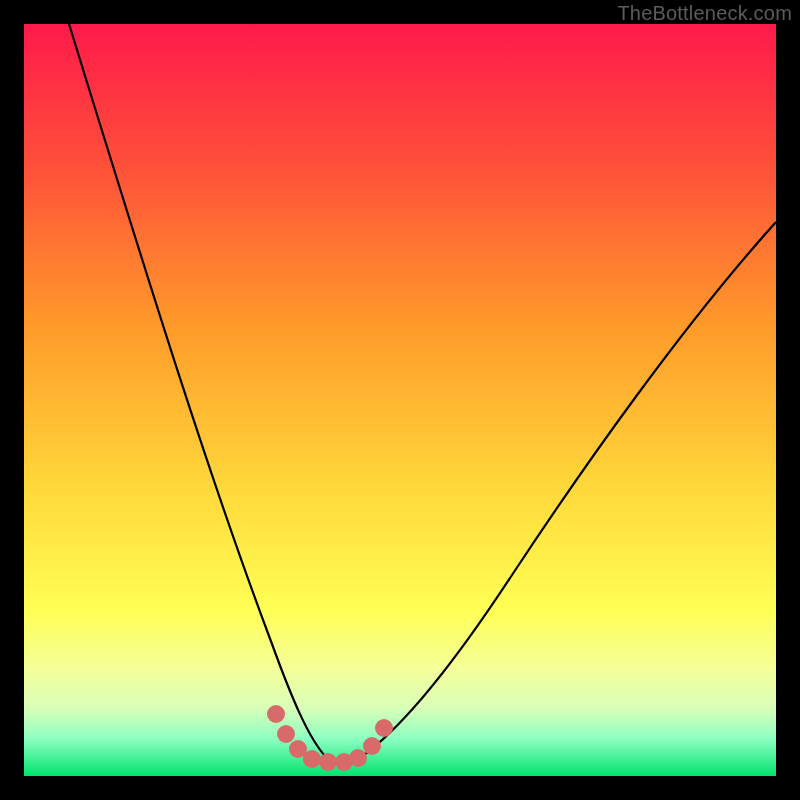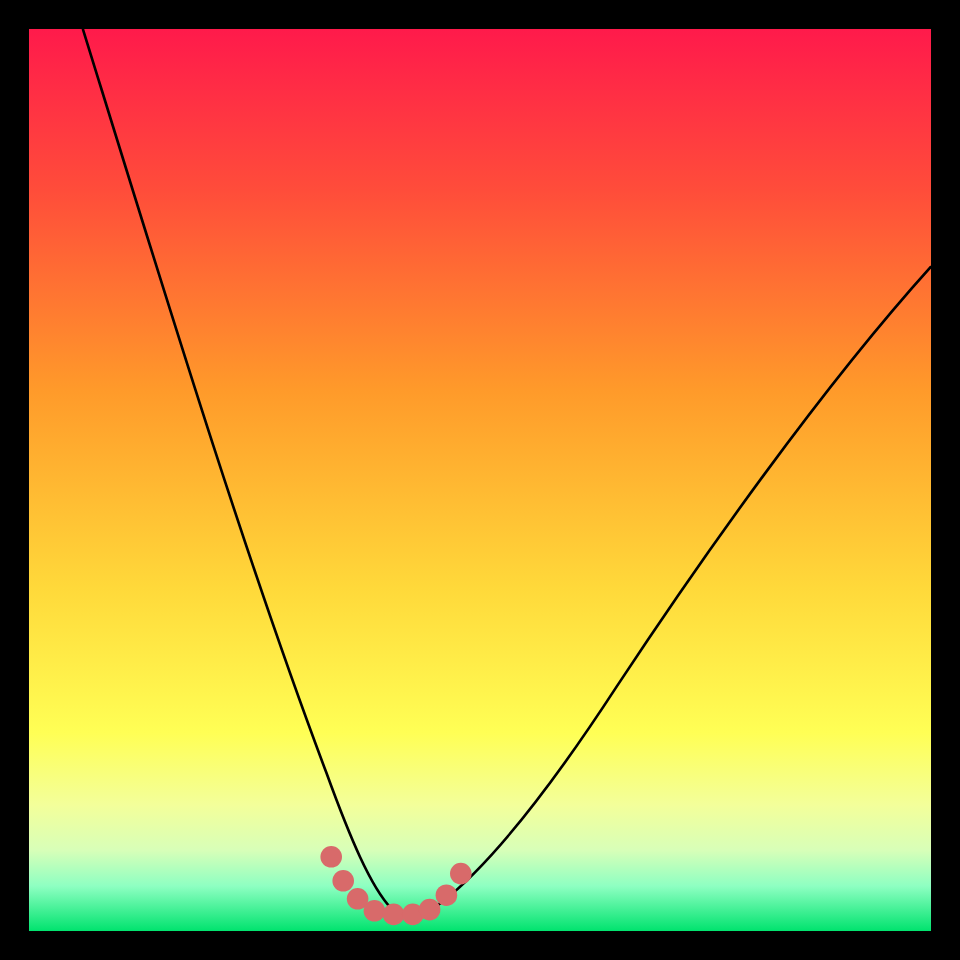--- a/index.html
+++ b/index.html
@@ -75,13 +75,14 @@
         <circle cx="288" cy="735" r="9"></circle>
         <circle cx="304" cy="738" r="9"></circle>
         <circle cx="320" cy="738" r="9"></circle>
         <circle cx="334" cy="734" r="9"></circle>
         <circle cx="348" cy="722" r="9"></circle>
         <circle cx="360" cy="704" r="9"></circle>
       </g>
     </svg>
   </div>
 
+  <div class="watermark">TheBottleneck.com</div>
 </div>
 
 </body></html>

